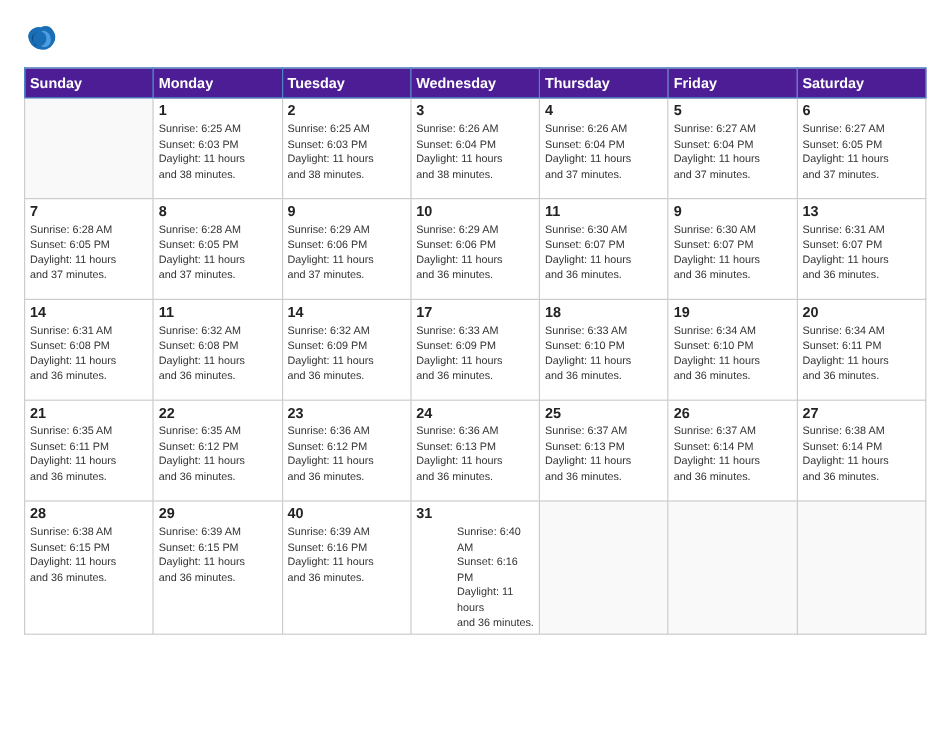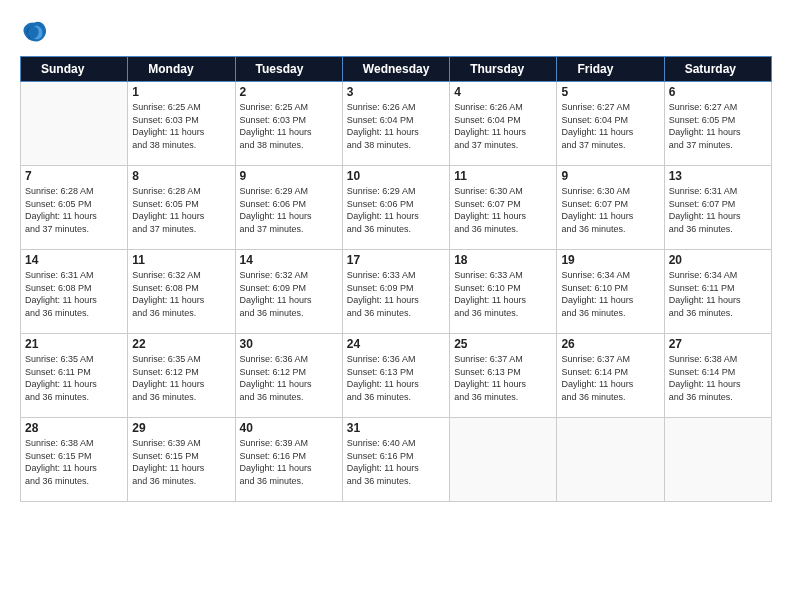--- a/index.html
+++ b/index.html
@@ -51,25 +51,25 @@
     .subtitle {
       font-size: 16px;
       color: #555;
     }
     .cal-table {
       width: 100%;
       border-collapse: collapse;
       table-layout: fixed;
     }
     .cal-table thead tr th {
-      background: #0f172a;
+      background: #4c1d95;
       color: #fff;
       font-size: 12px;
       font-weight: bold;
-      padding: 5px 20px;
+      padding: 5px 4px;
       text-align: left;
       border: 1px solid #4a85c4;
     }
     .cal-table tbody tr td {
       border: 1px solid #ccc;
       vertical-align: top;
       padding: 3px 4px;
       font-size: 9.5px;
       color: #333;
       height: 84px;
@@ -281,21 +281,21 @@
 and 36 minutes.</div>
           </td>
           <td>
             <span class="day-num">22</span>
             <div class="day-info" style="white-space: pre-line;">Sunrise: 6:35 AM
 Sunset: 6:12 PM
 Daylight: 11 hours
 and 36 minutes.</div>
           </td>
           <td>
-            <span class="day-num">30</span>
+            <span class="day-num">23</span>
             <div class="day-info" style="white-space: pre-line;">Sunrise: 6:36 AM
 Sunset: 6:12 PM
 Daylight: 11 hours
 and 36 minutes.</div>
           </td>
           <td>
             <span class="day-num">24</span>
             <div class="day-info" style="white-space: pre-line;">Sunrise: 6:36 AM
 Sunset: 6:13 PM
 Daylight: 11 hours
@@ -340,21 +340,21 @@
           </td>
           <td>
             <span class="day-num">40</span>
             <div class="day-info" style="white-space: pre-line;">Sunrise: 6:39 AM
 Sunset: 6:16 PM
 Daylight: 11 hours
 and 36 minutes.</div>
           </td>
           <td>
             <span class="day-num">31</span>
-            <div class="day-info" style="white-space: pre-line;">Sunrise: 6:40 AM
+            <div class="day-info" style="white-space: pre-line; margin-left: 34px;">Sunrise: 6:40 AM
 Sunset: 6:16 PM
 Daylight: 11 hours
 and 36 minutes.</div>
           </td>
           <td class="empty-cell"></td>
           <td class="empty-cell"></td>
           <td class="empty-cell"></td>
         </tr>
       </tbody>
   </table>

